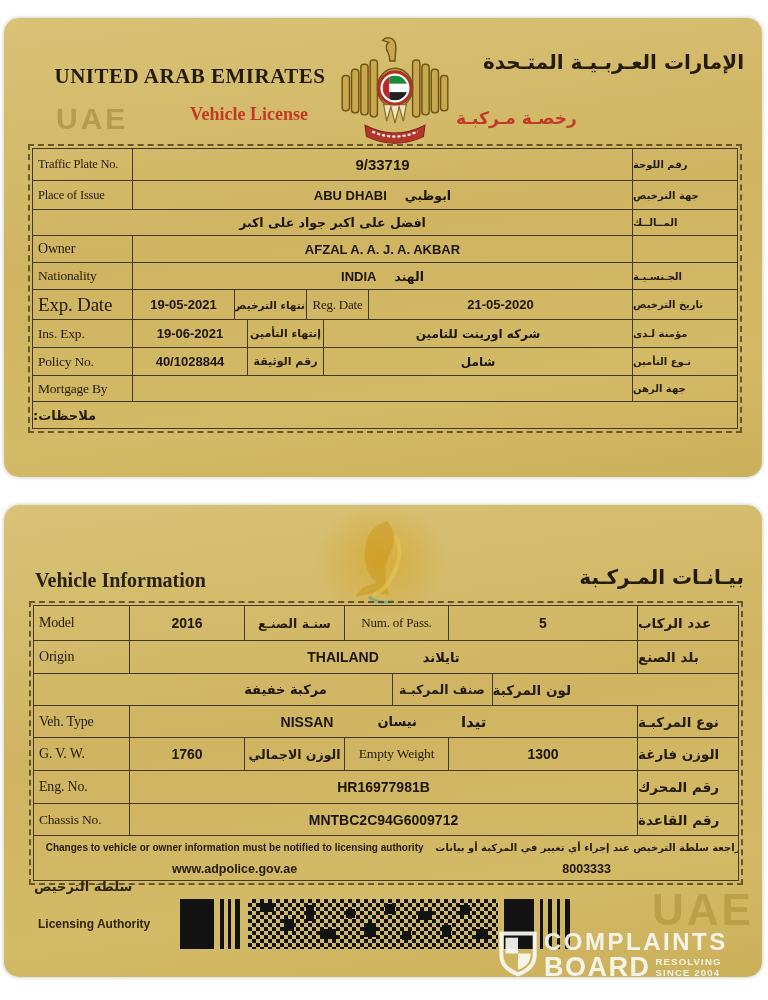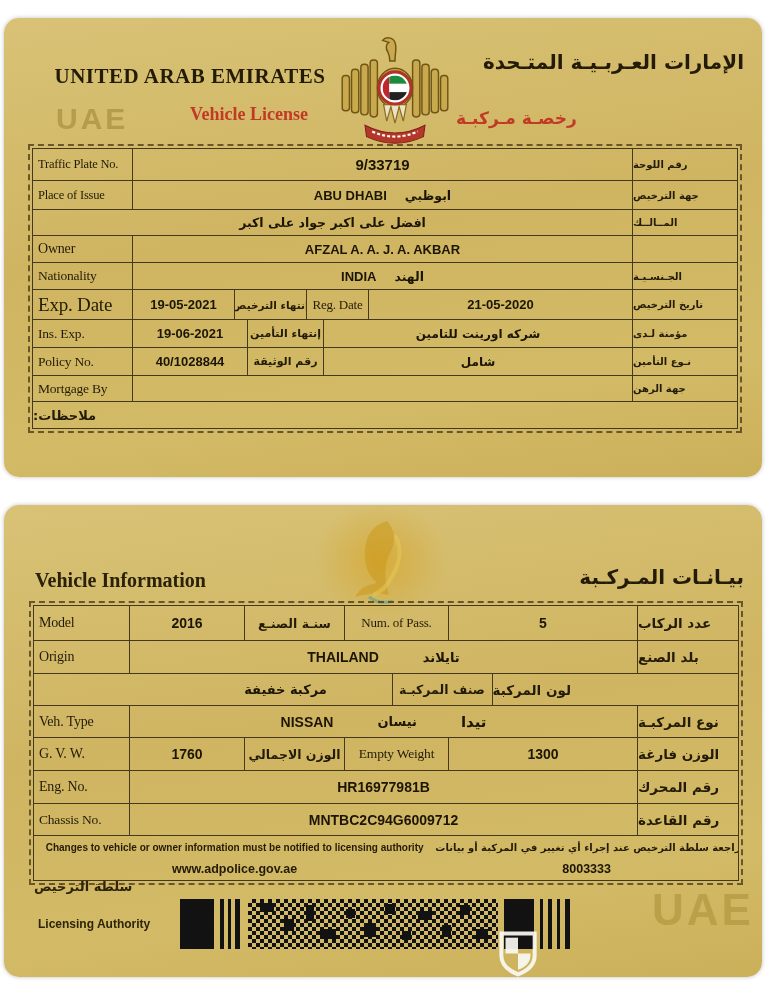--- a/index.html
+++ b/index.html
@@ -337,13 +337,23 @@
 </div>
 
 <div class="cb-logo">
   <span>
     <svg width="40" height="47" viewBox="0 0 24 28">
       <path d="M2 2 h20 v13 c0 7 -6 10 -10 11.5 c-4 -1.5 -10 -4.5 -10 -11.5 z" fill="none" stroke="#faf8f2" stroke-width="2.4"></path>
       <rect x="4.5" y="4.5" width="7.5" height="9.5" fill="#faf8f2"></rect>
       <path d="M12 14 h7.5 v1 c0 5 -4 7.5 -7.5 8.8 z" fill="#faf8f2"></path>
     </svg>
   </span>
+  <div class="cb-text">
+    <span class="cb-l1">COMPLAINTS</span>
+    <span class="cb-row">
+      <span class="cb-l2">BOARD</span>
+      <span class="cb-tag">
+        <span>RESOLVING</span>
+        <span>SINCE 2004</span>
+      </span>
+    </span>
+  </div>
 </div>
 
 </body></html>

